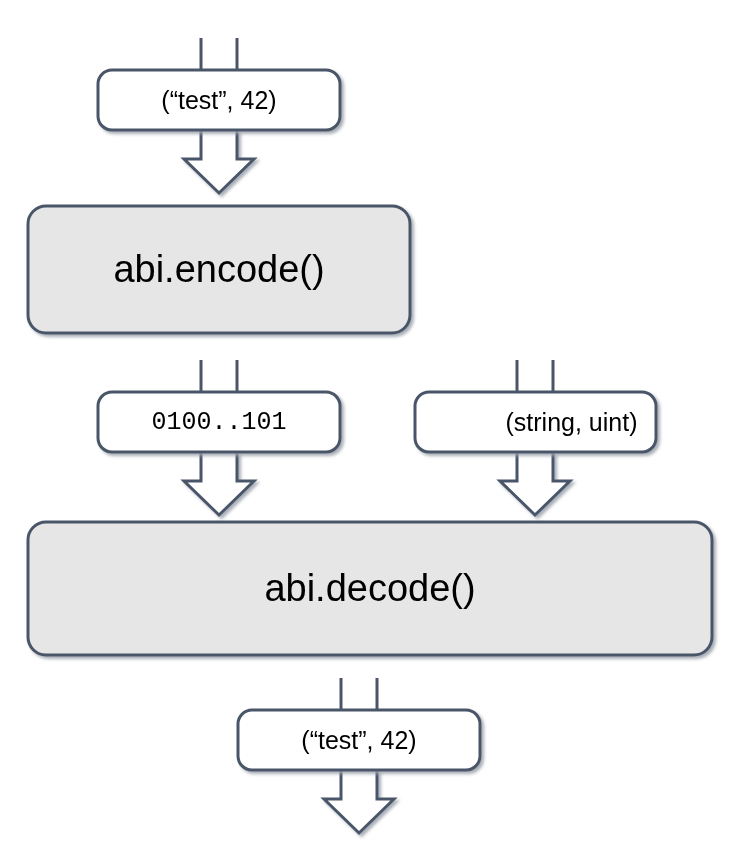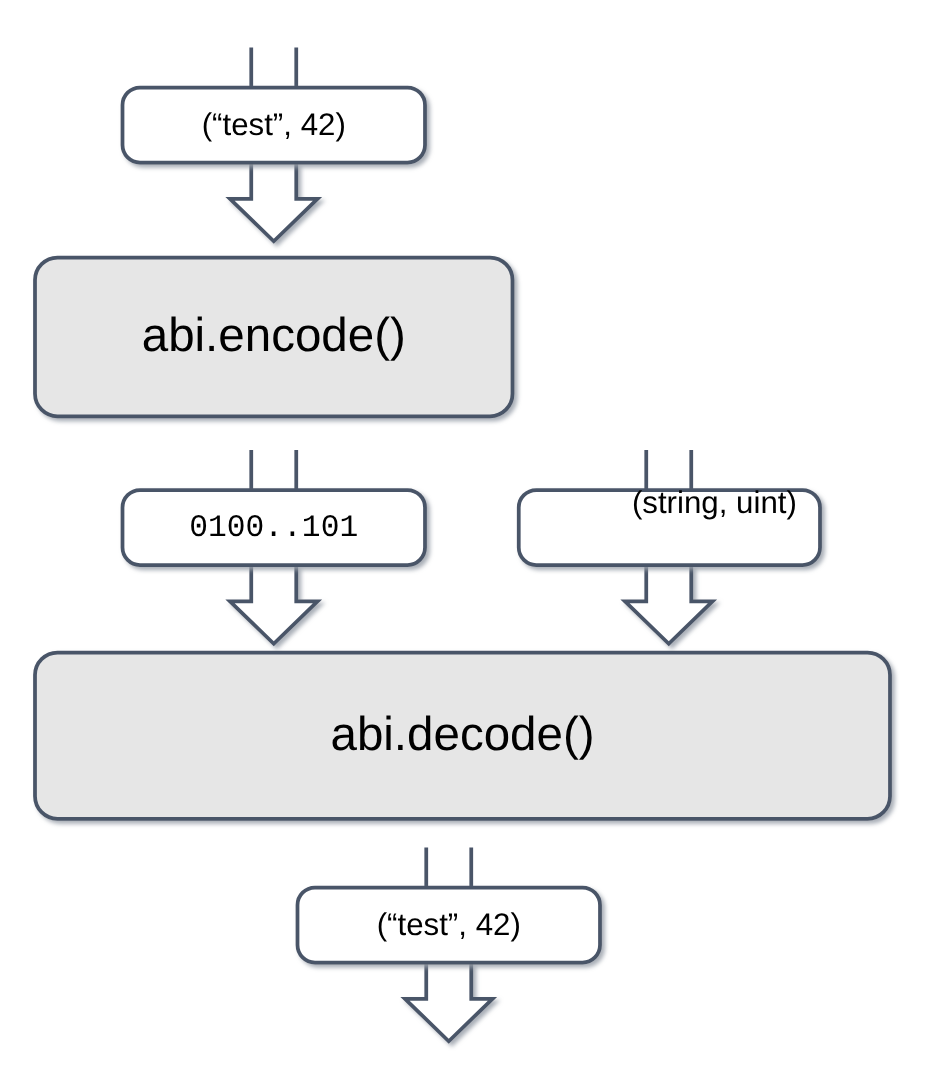--- a/index.html
+++ b/index.html
@@ -67,18 +67,18 @@
         <rect x="415" y="392" width="241" height="60" rx="14" ry="14" fill="#ffffff" stroke="#4a5568" stroke-width="3" filter="url(#softshadow)"></rect>
         <rect x="28" y="522" width="684" height="133" rx="18" ry="18" fill="#e6e6e6" stroke="#4a5568" stroke-width="3" filter="url(#softshadow)"></rect>
         <rect x="238" y="710" width="242" height="60" rx="14" ry="14" fill="#ffffff" stroke="#4a5568" stroke-width="3" filter="url(#softshadow)"></rect>
       </g>
   </svg>
 
   <div id="labels-layer">
       <div class="node-label label-small" style="left: 98px; top: 70px; width: 242px; height: 60px;">(“test”, 42)</div>
       <div class="node-label label-large" style="left: 28px; top: 206px; width: 382px; height: 127px;">abi.encode()</div>
       <div class="node-label label-small" style="left: 98px; top: 392px; width: 242px; height: 60px; font-family: Liberation Mono, monospace;">0100..101</div>
-      <div class="node-label label-small" style="left: 415px; top: 372px; width: 241px; height: 60px; padding-left: 36px;">(string, uint)</div>
+      <div class="node-label label-small" style="left: 415px; top: 392px; width: 241px; height: 60px; padding-left: 36px;">(string, uint)</div>
       <div class="node-label label-large" style="left: 28px; top: 522px; width: 684px; height: 133px;">abi.decode()</div>
       <div class="node-label label-small" style="left: 238px; top: 710px; width: 242px; height: 60px;">(“test”, 42)</div>
     </div>
 
 </div>
 
 </body></html>

